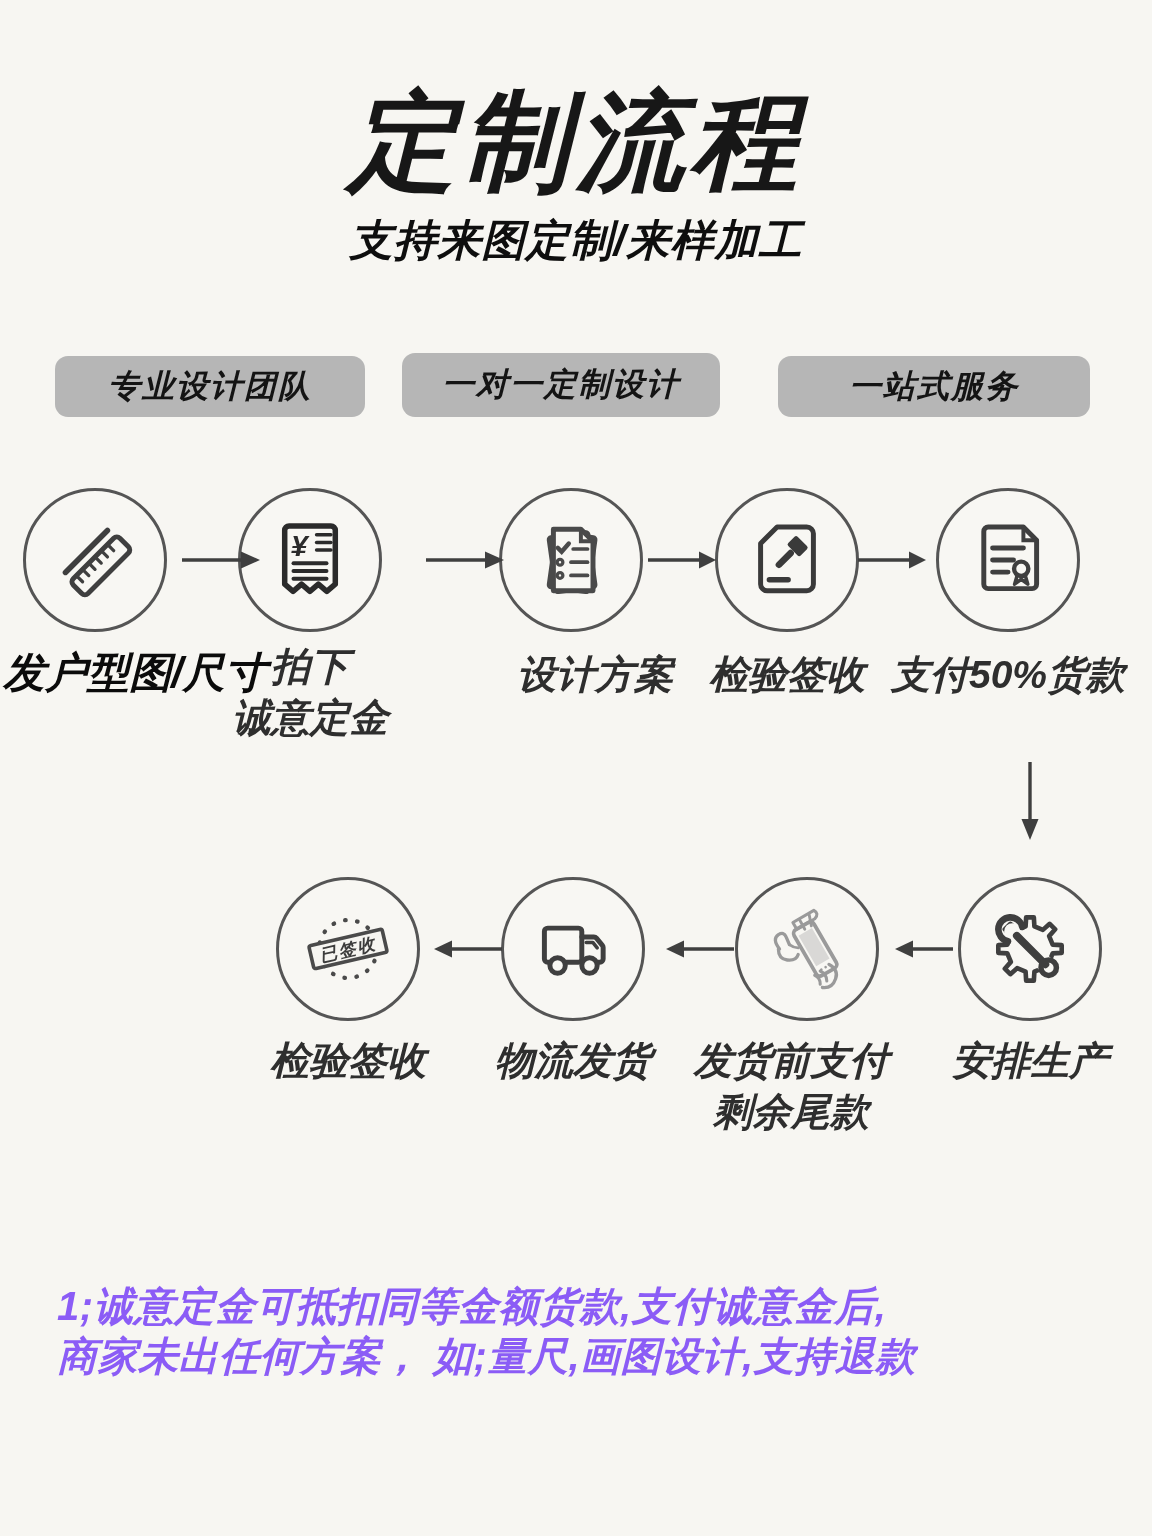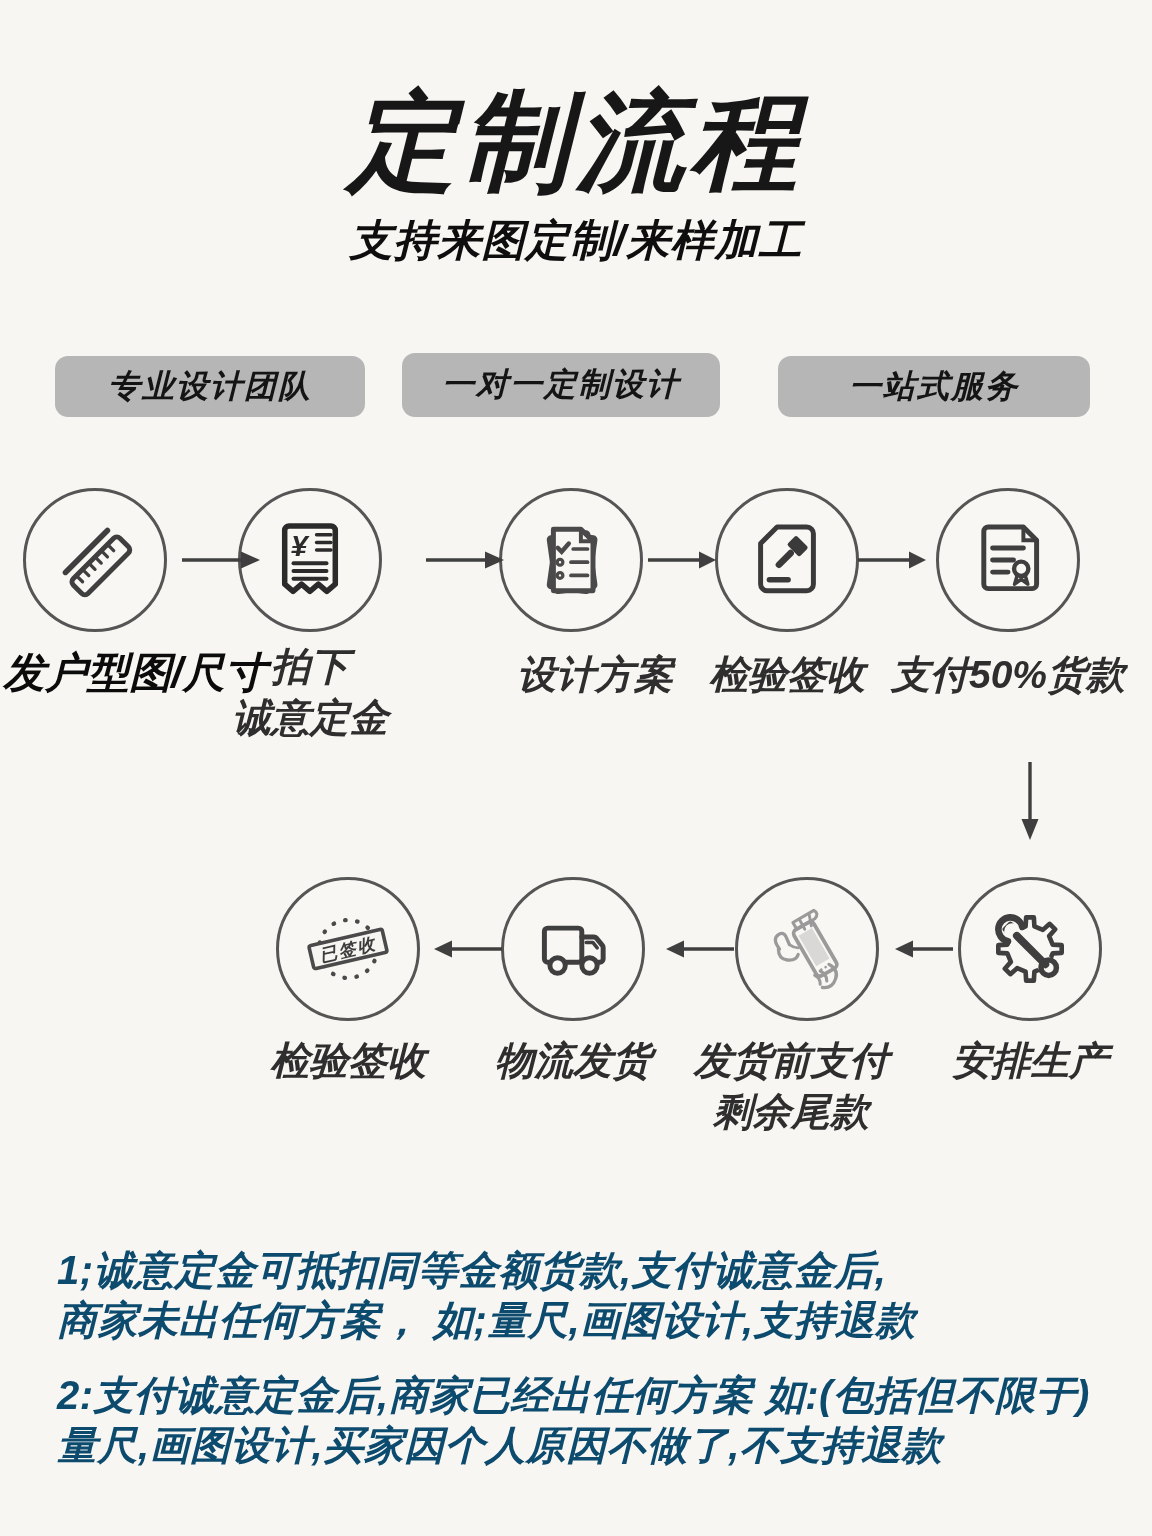--- a/index.html
+++ b/index.html
@@ -47,22 +47,22 @@
   .l5{left:858px; top:650px;}
   .m1{left:198px; top:1036px;}
   .m2{left:423px; top:1036px;}
   .m3{left:641px; top:1036px;}
   .m4{left:880px; top:1036px;}
   .ar{top:547px;} .al{top:936px;}
   .a1{left:180px;} .a2{left:424px;} .a3{left:646px;} .a4{left:856px;}
   .b1{left:432px;} .b2{left:664px;} .b3{left:893px;}
   .adown{left:1017px; top:760px;}
   .note{
-    left:57px; width:1070px; font-size:40px; font-weight:700; color:#0c4a6e;
-    line-height:1.24; letter-spacing:0.5px; white-space:pre-line;
+    left:57px; width:1070px; font-size:40px; font-weight:700; color:#8b5cf6;
+    line-height:1.24; letter-spacing:0.5px; white-space:pre-line;margin-top:36px;
   }
   .note1{top:1246px;} .note2{top:1371px;}
   svg{overflow:visible;}
 </style>
 </head>
 <body>
 
 <div class="page">
 
   <div class="abs title">定制流程</div>
@@ -271,16 +271,14 @@
   </div>
   <div class="abs al b3">
     <svg width="62" height="26" viewBox="0 0 62 26">
         <line x1="60" y1="13" x2="17" y2="13" stroke="#3f3f3f" stroke-width="3.4"></line>
         <path d="M20,4.5 L2,13 L20,21.5 z" fill="#3f3f3f"></path>
       </svg>
   </div>
 
   <div class="abs note note1">1;诚意定金可抵扣同等金额货款,支付诚意金后,
 商家未出任何方案， 如;量尺,画图设计,支持退款</div>
-  <div class="abs note note2">2:支付诚意定金后,商家已经出任何方案 如:(包括但不限于)
-量尺,画图设计,买家因个人原因不做了,不支持退款</div>
 
 </div>
 
 </body></html>

